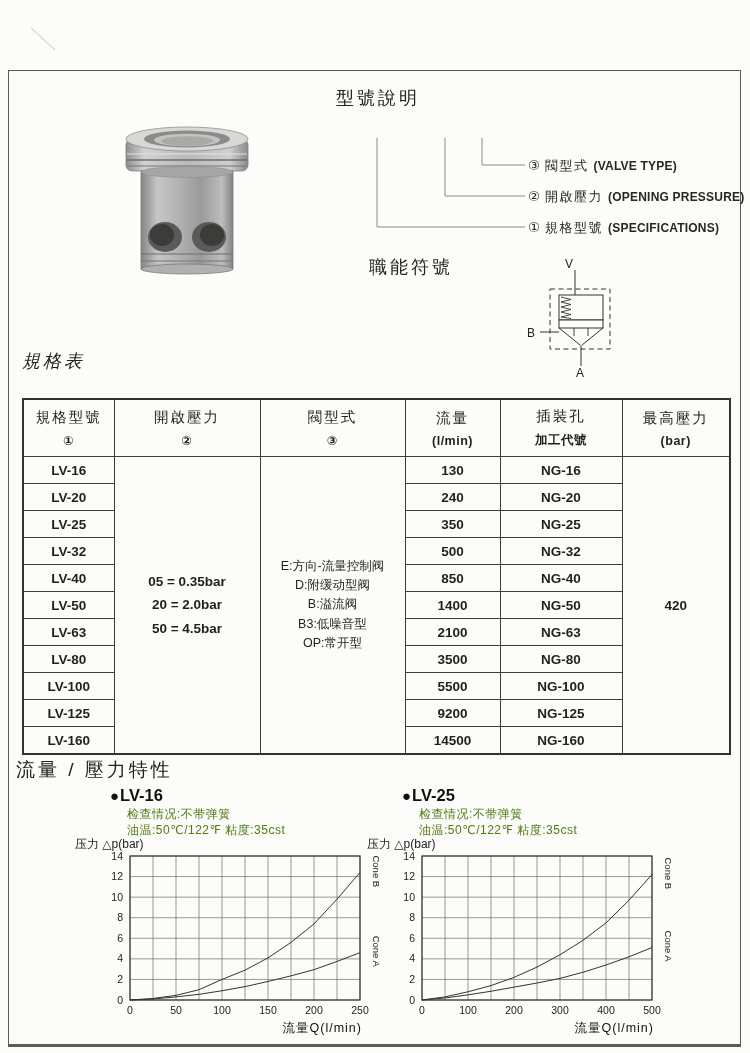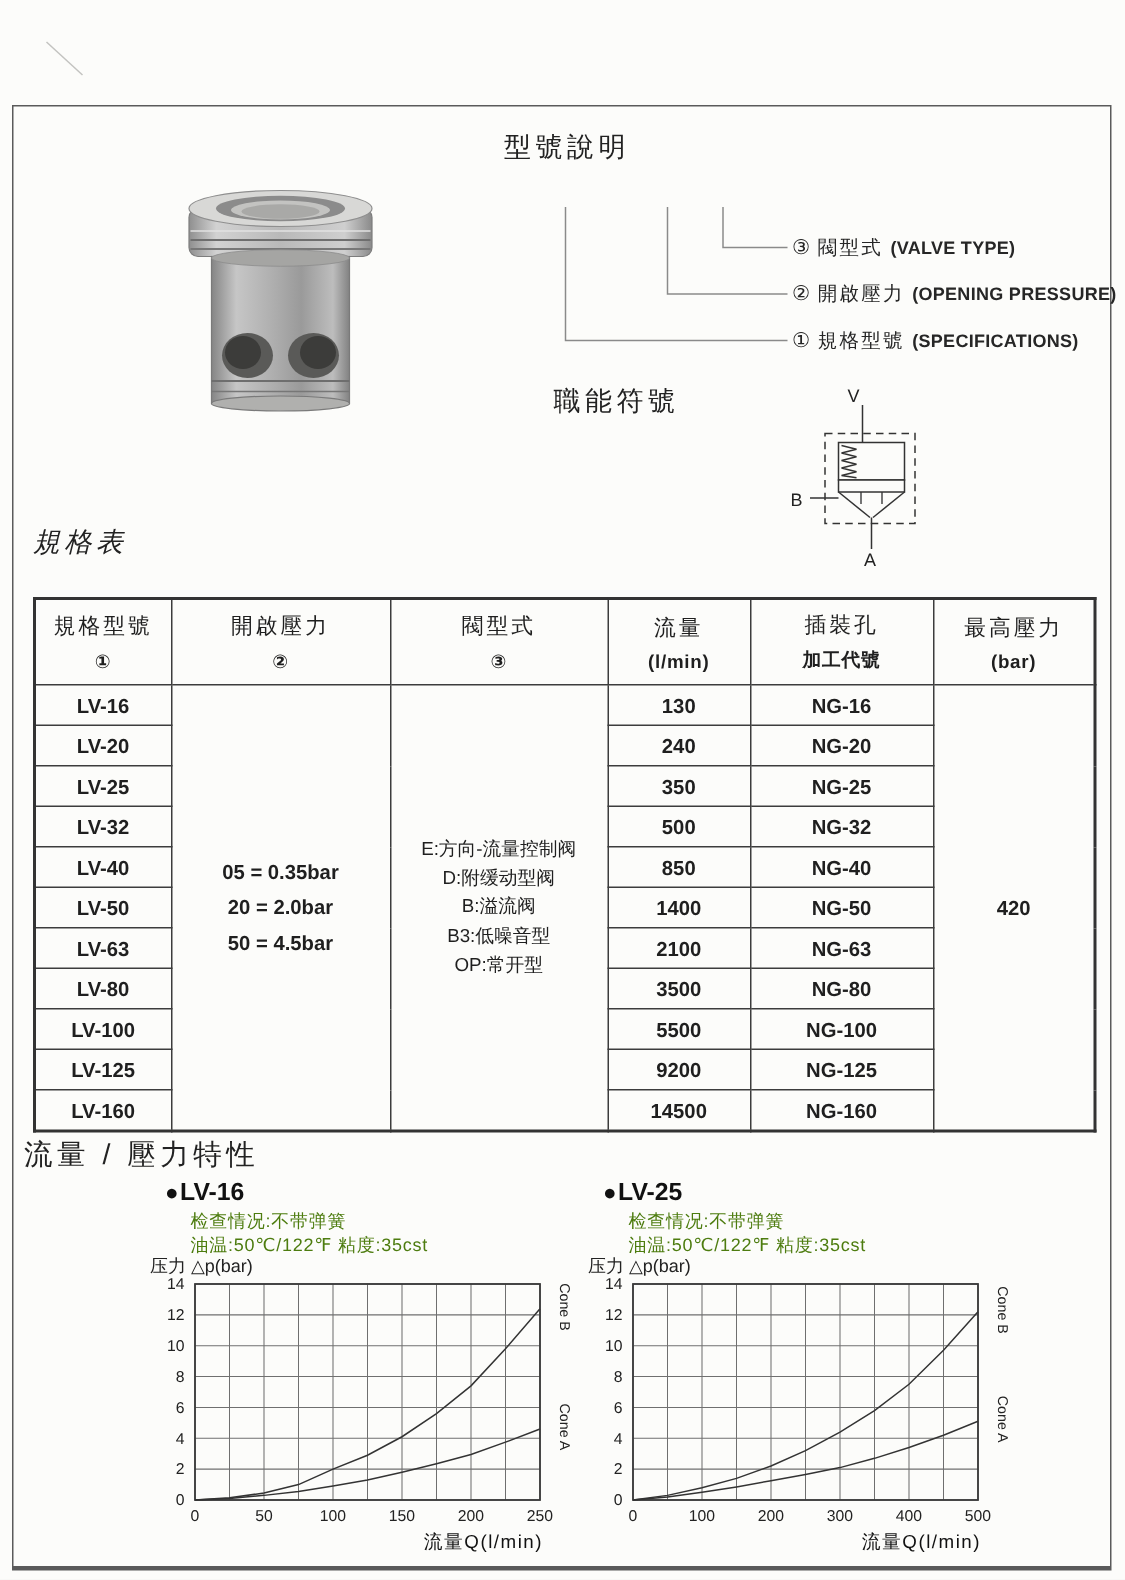--- a/index.html
+++ b/index.html
@@ -22,21 +22,21 @@
   table.spec th .h1{font-size:14.5px;letter-spacing:2px;}
   table.spec th .h2{font-size:12.5px;margin-top:6px;font-weight:600;letter-spacing:.5px;}
   td.model,td.flow,td.cavity,td.maxp{font-weight:bold;font-size:13.5px;}
   td.pressure{font-weight:bold;font-size:13.5px;line-height:1.75;}
   td.valve{text-align:left;padding-left:12px;font-size:12.5px;line-height:1.55;}
   
   .chart-block{position:absolute;width:335px;height:265px;}
   .chart-title{position:absolute;left:50px;top:0;font-size:16.5px;font-weight:bold;color:#111;}
   .chart-title .bullet{font-size:15px;margin-right:1px;}
   .chart-sub{position:absolute;left:67px;font-size:12px;letter-spacing:.5px;color:#4d7c0f;white-space:nowrap;}
-  .chart-ylabel{position:absolute;left:15px;top:50px;font-size:12px;color:#222;white-space:nowrap;margin-left:25px;}
+  .chart-ylabel{position:absolute;left:15px;top:50px;font-size:12px;color:#222;white-space:nowrap;}
   .chart-svg{position:absolute;left:0;top:58px;}
   svg text{font-family:"Liberation Sans","DejaVu Sans",sans-serif;}
 </style>
 </head>
 <body>
 
 <div class="page">
 
 
   <div class="content-box"></div>

